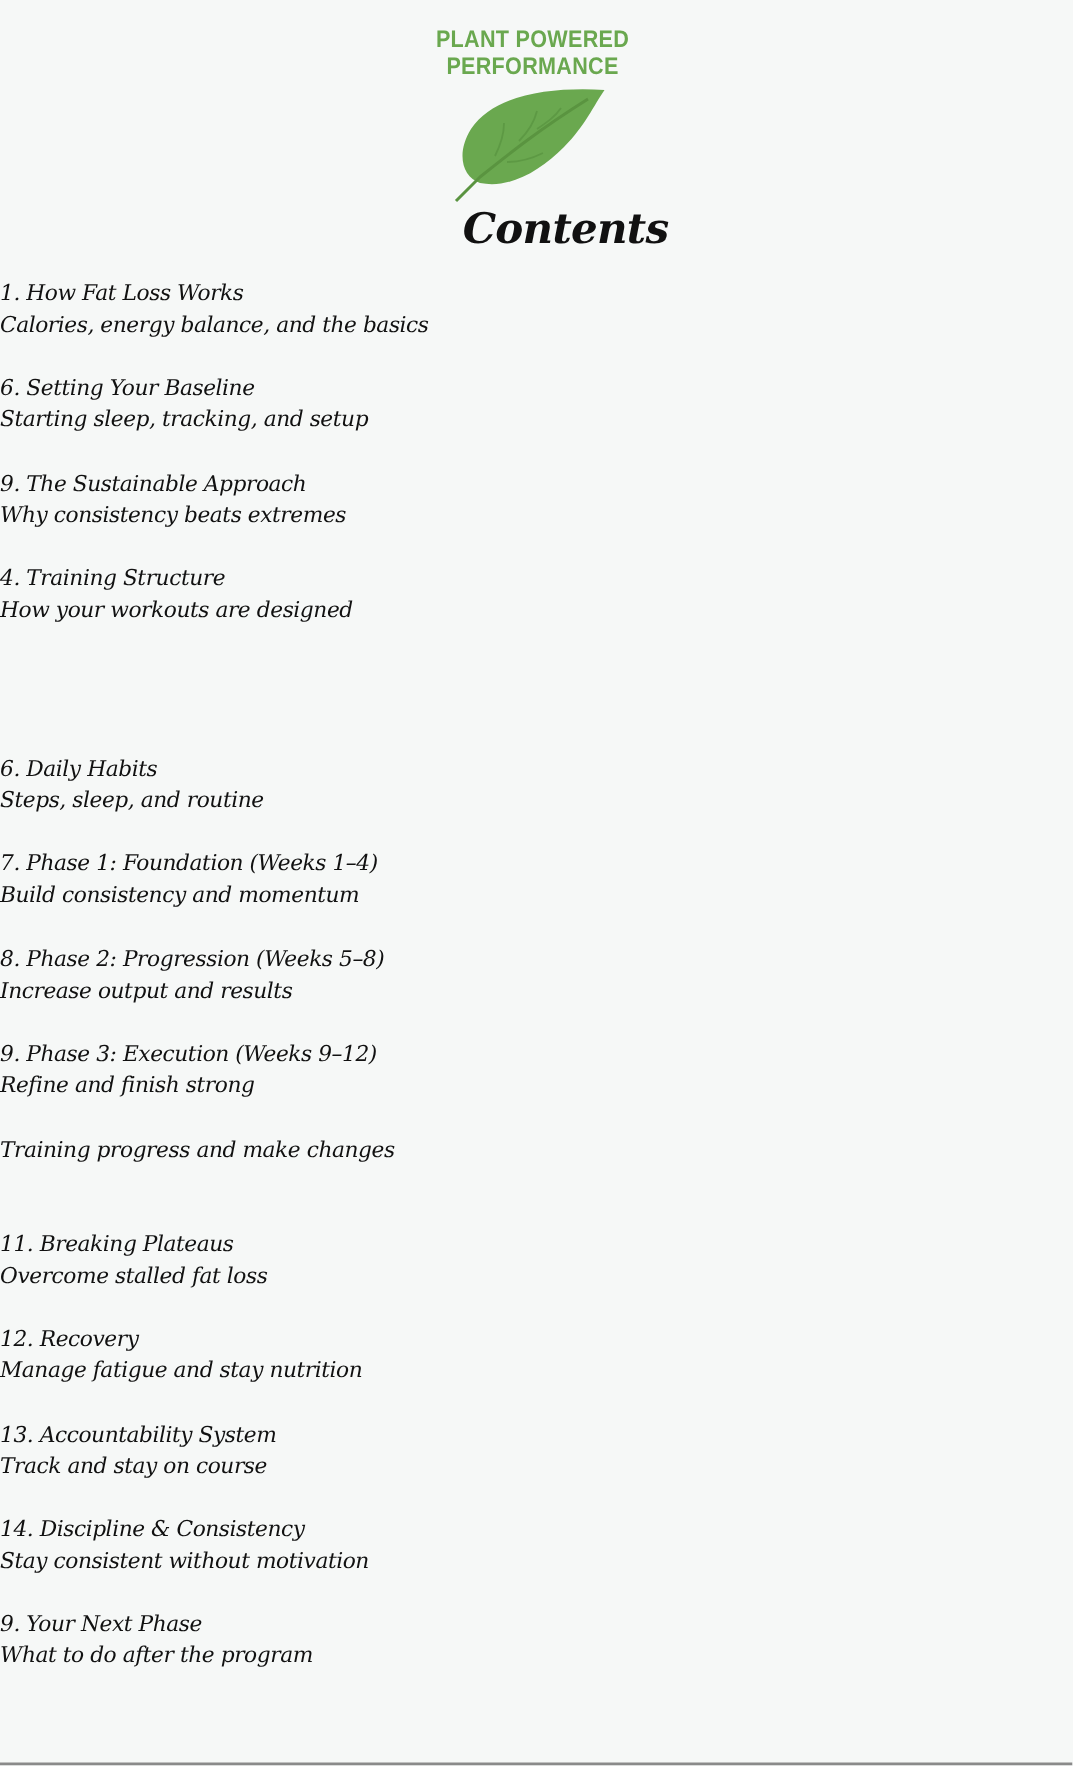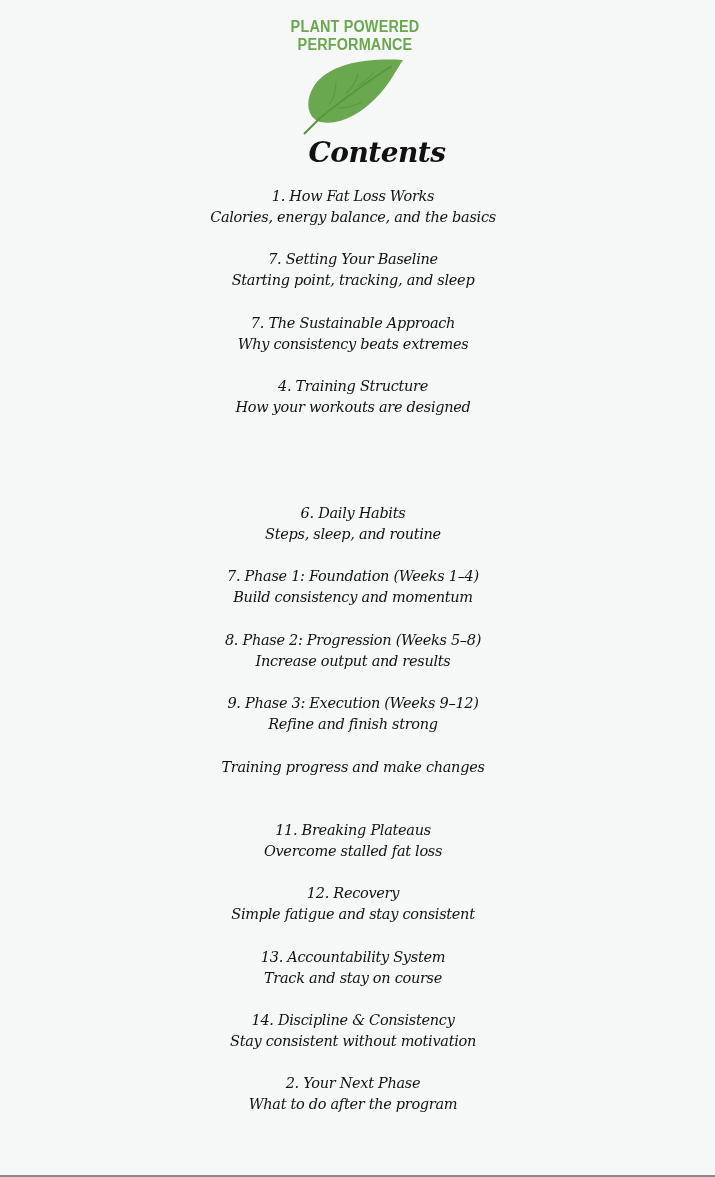--- a/index.html
+++ b/index.html
@@ -16,21 +16,21 @@
     color: #6aa84f; font-size: 16px; line-height: 18px; letter-spacing: 0.2px;
     transform: scaleX(0.9); display: block;
   }
   .leaf { position: absolute; left: 300px; top: 56px; }
   .title {
     position: absolute; top: 136px; left: 0; width: 690px; text-align: center;
     font-family: "DejaVu Serif", serif; font-style: italic; font-weight: bold;
     font-size: 28px; letter-spacing: -0.5px; padding-left: 32px;
   }
   .toc { position: absolute; top: 186px; left: 0; width: 706px; }
-  .entry { height: 63.4px; text-align: center; }
+  .entry { height: 63.4px; }
   .entry-title, .entry-desc {
     display: block; font-family: "DejaVu Serif", serif; font-style: italic;
     font-size: 14.5px; line-height: 21px; letter-spacing: -0.3px; white-space: nowrap;
   }
   .bottom-rule { position: absolute; left: 0; top: 1175px; width: 715px; height: 2px; background: #8a8a8a; }
 </style>
 </head>
 <body>
 
 <div class="page">
@@ -45,25 +45,25 @@
   </svg>
 
   <div class="title">Contents</div>
 
   <div class="toc">
     <div class="entry">
         <span class="entry-title">1. How Fat Loss Works</span>
         <span class="entry-desc">Calories, energy balance, and the basics</span>
       </div>
     <div class="entry">
-        <span class="entry-title">7. Setting Your Baseline</span>
-        <span class="entry-desc">Starting point, tracking, and sleep</span>
+        <span class="entry-title">6. Setting Your Baseline</span>
+        <span class="entry-desc">Starting sleep, tracking, and setup</span>
       </div>
     <div class="entry">
-        <span class="entry-title">7. The Sustainable Approach</span>
+        <span class="entry-title">9. The Sustainable Approach</span>
         <span class="entry-desc">Why consistency beats extremes</span>
       </div>
     <div class="entry">
         <span class="entry-title">4. Training Structure</span>
         <span class="entry-desc">How your workouts are designed</span>
       </div>
     <div class="entry">
       </div>
     <div class="entry">
         <span class="entry-title">6. Daily Habits</span>
@@ -83,30 +83,30 @@
       </div>
     <div class="entry">
         <span class="entry-desc">Training progress and make changes</span>
       </div>
     <div class="entry">
         <span class="entry-title">11. Breaking Plateaus</span>
         <span class="entry-desc">Overcome stalled fat loss</span>
       </div>
     <div class="entry">
         <span class="entry-title">12. Recovery</span>
-        <span class="entry-desc">Simple fatigue and stay consistent</span>
+        <span class="entry-desc">Manage fatigue and stay nutrition</span>
       </div>
     <div class="entry">
         <span class="entry-title">13. Accountability System</span>
         <span class="entry-desc">Track and stay on course</span>
       </div>
     <div class="entry">
         <span class="entry-title">14. Discipline &amp; Consistency</span>
         <span class="entry-desc">Stay consistent without motivation</span>
       </div>
     <div class="entry">
-        <span class="entry-title">2. Your Next Phase</span>
+        <span class="entry-title">9. Your Next Phase</span>
         <span class="entry-desc">What to do after the program</span>
       </div>
   </div>
 
   <div class="bottom-rule"></div>
 </div>
 
 </body></html>

